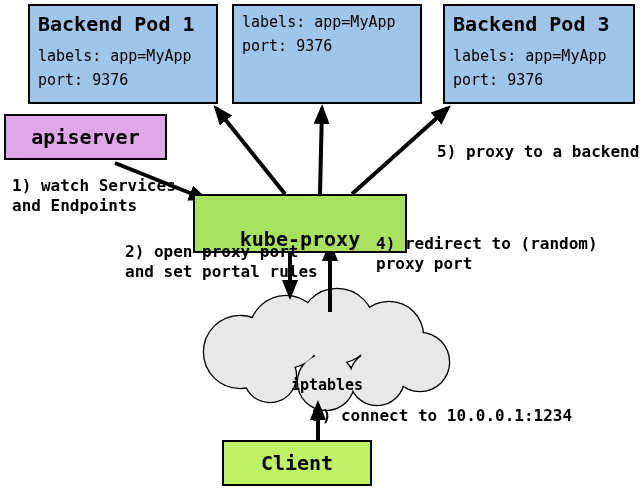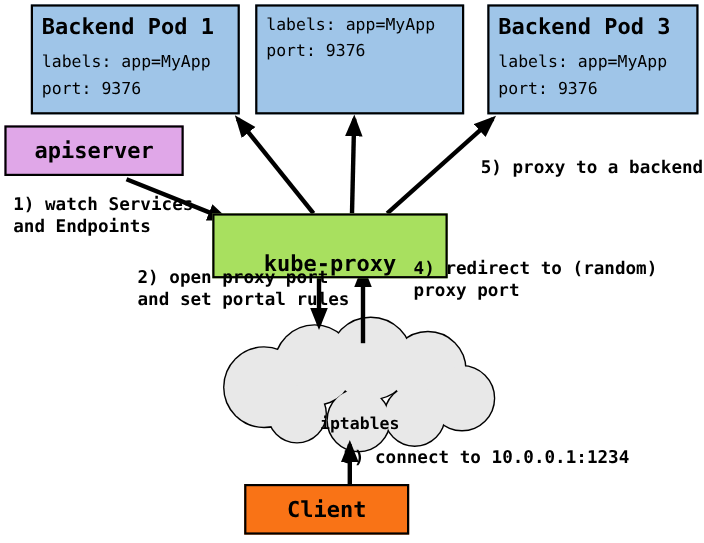--- a/index.html
+++ b/index.html
@@ -9,21 +9,21 @@
   }
   .layer { position:absolute; left:0; top:0; }
   .box { position:absolute; box-sizing:border-box; border:2px solid #000; }
   .pod  { background:#9fc5e8; width:190px; height:100px; padding:4px 8px; }
   .pod-title { font-size:20px; font-weight:bold; margin:2px 0 8px 0; white-space:nowrap; }
   .pod-line  { font-size:15px; font-weight:normal; line-height:24px; white-space:nowrap; }
   .node { display:flex; align-items:center; justify-content:center;
           font-size:20px; font-weight:bold; }
   .apiserver-box { left:4px;   top:114px; width:163px; height:46px; background:#e0a7e8; }
   .kube-proxy-box{ left:193px; top:194px; width:214px; height:59px; background:#a8e05f;align-items:flex-end; }
-  .client-box    { left:222px; top:440px; width:150px; height:46px; background:#f97316; }
+  .client-box    { left:222px; top:440px; width:150px; height:46px; background:#bef264; }
   .step { position:absolute; font-size:16px; font-weight:bold;
           white-space:pre-line; line-height:20px; }
   .step1 { left:12px;  top:176px; }
   .step2 { left:77px;  top:242px;margin-left:48px; }
   .step3 { left:312px; top:406px; white-space:nowrap; }
   .step4 { left:352px; top:234px;margin-left:24px; }
   .step5 { left:437px; top:142px; white-space:nowrap; }
   .cloud-label { position:absolute; left:272px; top:342px; width:110px;
                  text-align:center; font-size:15px; font-weight:bold;margin-top:34px; }
 </style>

